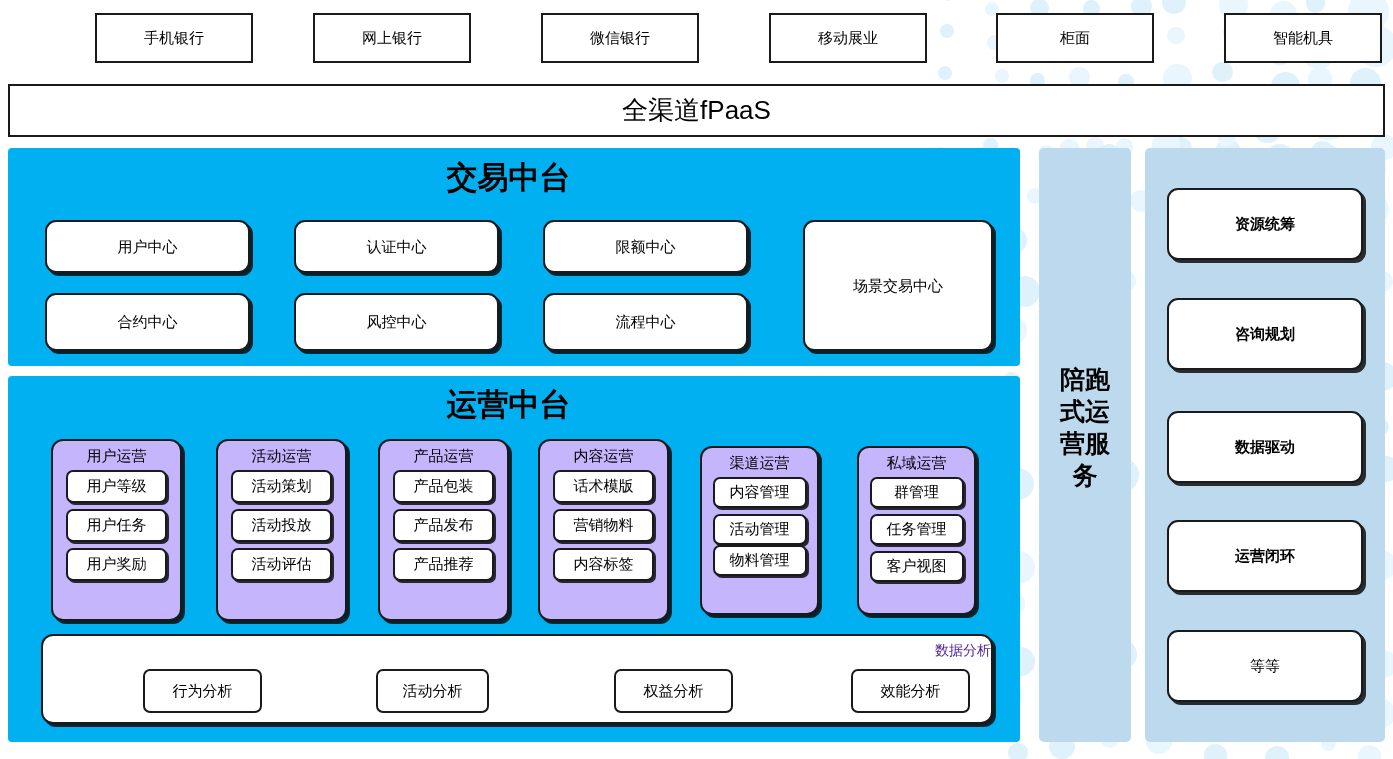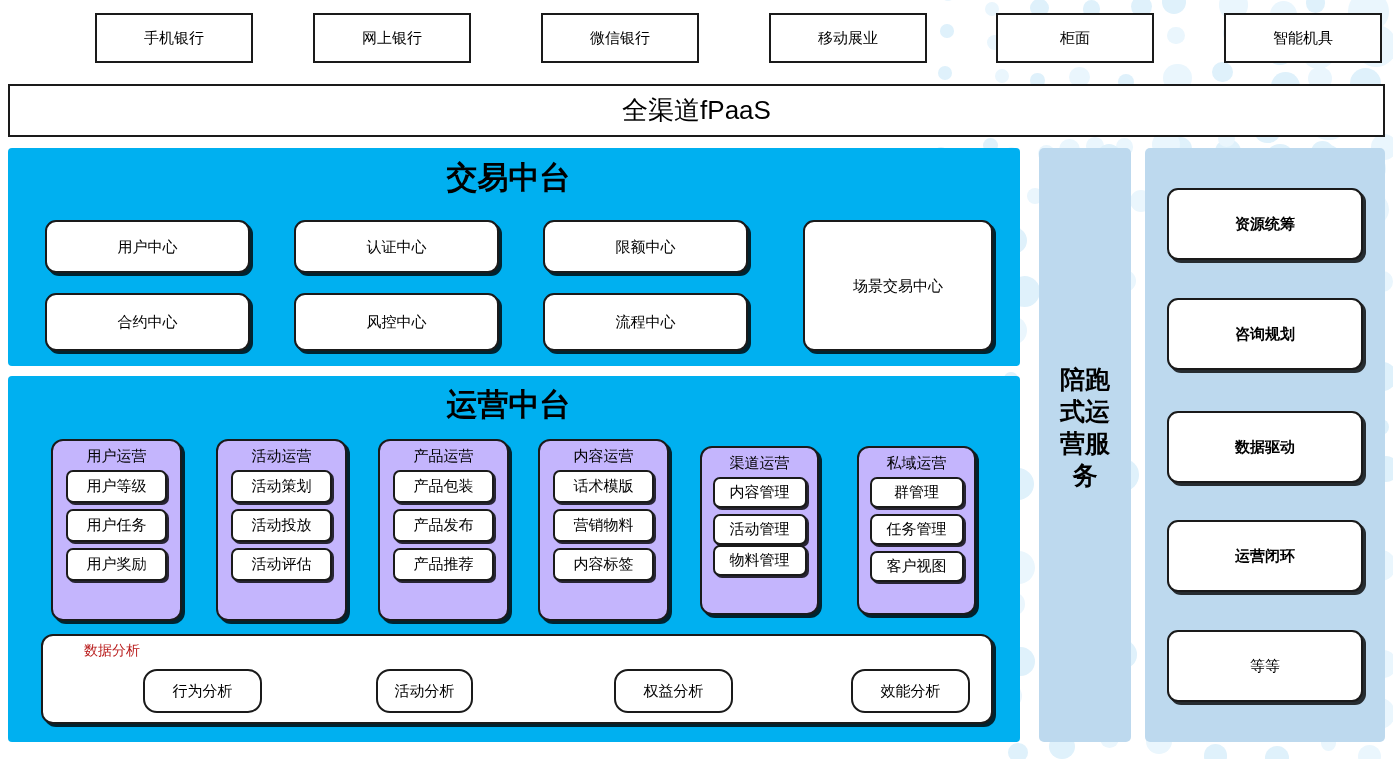--- a/index.html
+++ b/index.html
@@ -21,21 +21,21 @@
   .wbox{
     background:#ffffff;
     border:2px solid #1a1a1a;
     box-sizing:border-box;
     display:flex;align-items:center;justify-content:center;
     text-align:center;
     color:#000;
     line-height:1.15;
   }
   .shadow{box-shadow:3px 3px 0 rgba(0,0,0,.80);}
-  .r6{border-radius:14px;}
+  .r6{border-radius:7px;}
   .r10{border-radius:11px;}
 
   
   #channel-label{
     position:absolute;left:4px;top:4px;width:80px;height:66px;
     font-family:"Liberation Serif","DejaVu Serif",serif;
     font-weight:bold;font-size:27px;line-height:33px;
     color:#000;letter-spacing:1px;
     display:flex;align-items:center;justify-content:flex-start;
   }
@@ -81,22 +81,22 @@
     box-shadow:2px 2px 0 rgba(0,0,0,.80);
   }
 
   
   #da-wrap{
     position:absolute;background:#fff;border:2px solid #1a1a1a;
     border-radius:12px;box-sizing:border-box;
     box-shadow:3px 3px 0 rgba(0,0,0,.80);
   }
   #da-title{
-    position:absolute;left:0;right:0;top:6px;text-align:left;
-    font-size:14px;color:#b91c1c;margin-left:41px;
+    position:absolute;left:0;right:0;top:6px;text-align:right;
+    font-size:14px;color:#4c1d95;margin-left:41px;
   }
   .dabox{position:absolute;top:33px;height:44px;font-size:15px;}
 
   
   .lightpanel{
     position:absolute;background:#bdd9ee;border-radius:5px;
   }
   #service-label{
     position:absolute;
     font-size:25px;font-weight:bold;color:#000;
@@ -348,21 +348,21 @@
           <div class="chip" style="width:94px;height:31px;margin-bottom:6px;">群管理</div>
           <div class="chip" style="width:94px;height:31px;margin-bottom:6px;">任务管理</div>
           <div class="chip" style="width:94px;height:31px;margin-bottom:6px;">客户视图</div>
         </div>
       </div>
 
     <div id="da-wrap" style="left:33px;top:258px;width:952px;height:90px;">
       <div id="da-title">数据分析</div>
       <div id="da-boxes">
           <div class="wbox r6 dabox" style="left:100px;width:119px;">行为分析</div>
-          <div class="wbox r6 dabox" style="left:333px;width:97px;">活动分析</div>
+          <div class="wbox r6 dabox" style="left:333px;width:113px;">活动分析</div>
           <div class="wbox r6 dabox" style="left:571px;width:119px;">权益分析</div>
           <div class="wbox r6 dabox" style="left:808px;width:119px;">效能分析</div>
         </div>
     </div>
   </div>
 
   <div class="lightpanel" id="service-panel" style="left:1039px;top:148px;width:92px;height:594px;">
     <div id="service-label" style="left:0;right:0;top:215px;">
         <div>陪跑</div>
         <div>式运</div>

